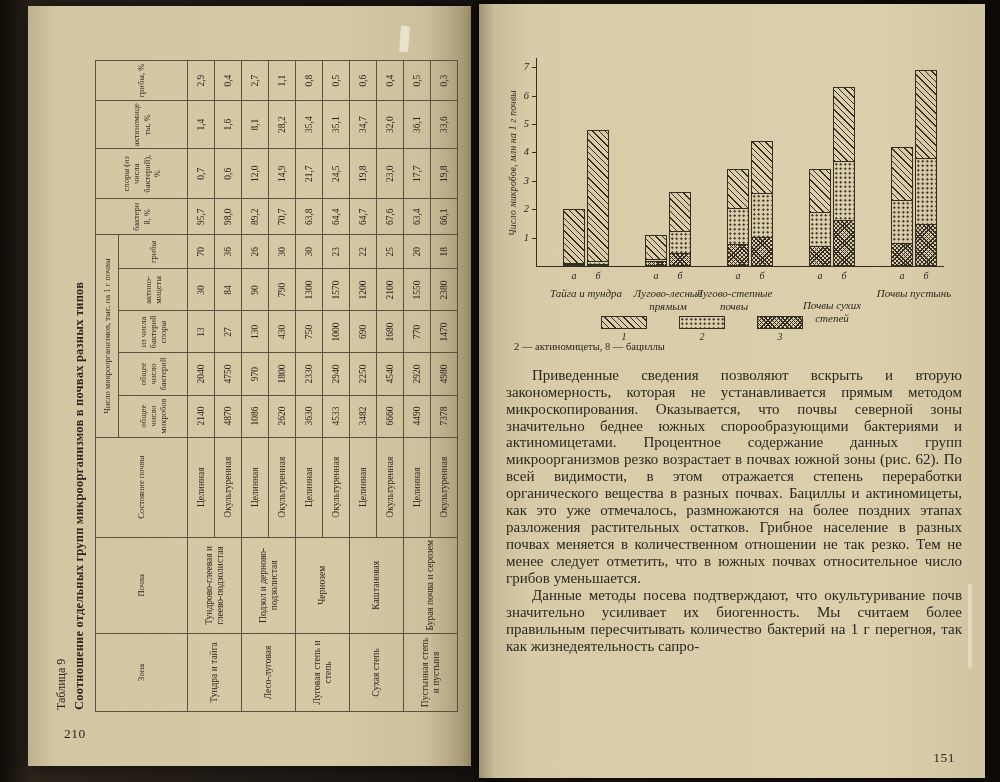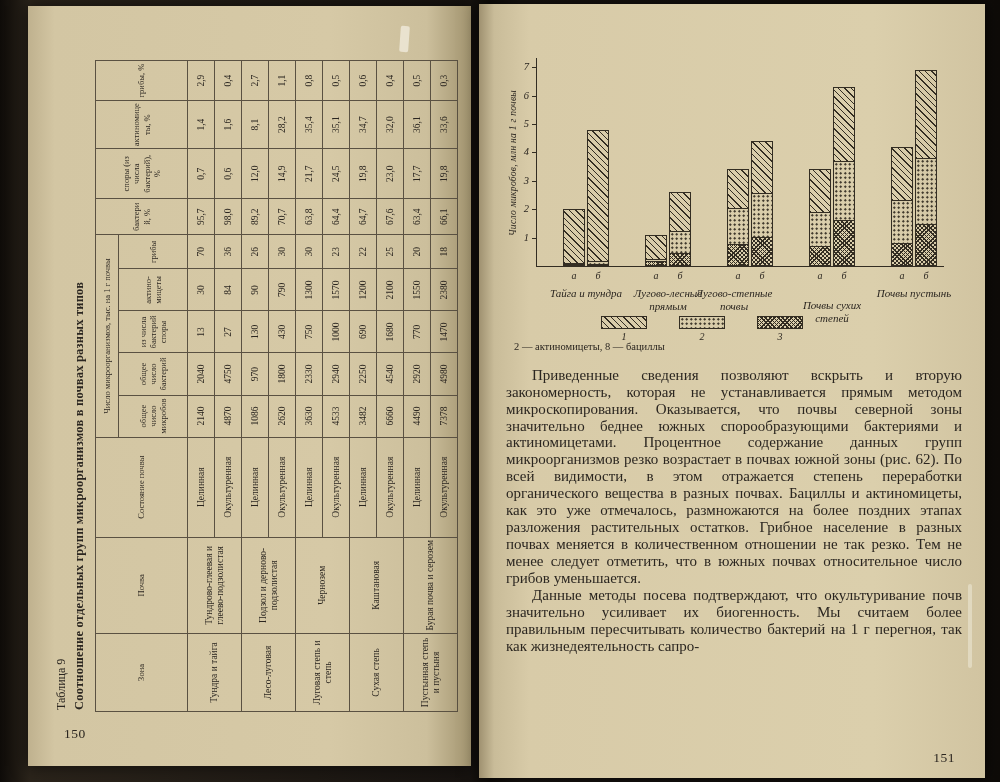--- a/index.html
+++ b/index.html
@@ -232,21 +232,21 @@
                 <td>66,1</td>
                 <td>19,8</td>
                 <td>33,6</td>
                 <td>0,3</td>
               </tr>
             </tbody>
           </table>
       </div>
     </div>
     <div class="flaw1"></div>
-    <div class="pageno pn-left">150</div>
+    <div class="pageno pn-left">210</div>
   </div>
 
   <div class="page page-right">
     <div class="rp-content">
 
       <div class="chart" id="chart">
         <div class="ylab">Число микробов, млн на 1 г почвы</div>
         <div class="axis-y"></div>
         <div class="axis-x"></div>
         <div class="legend" id="chart-legend">

